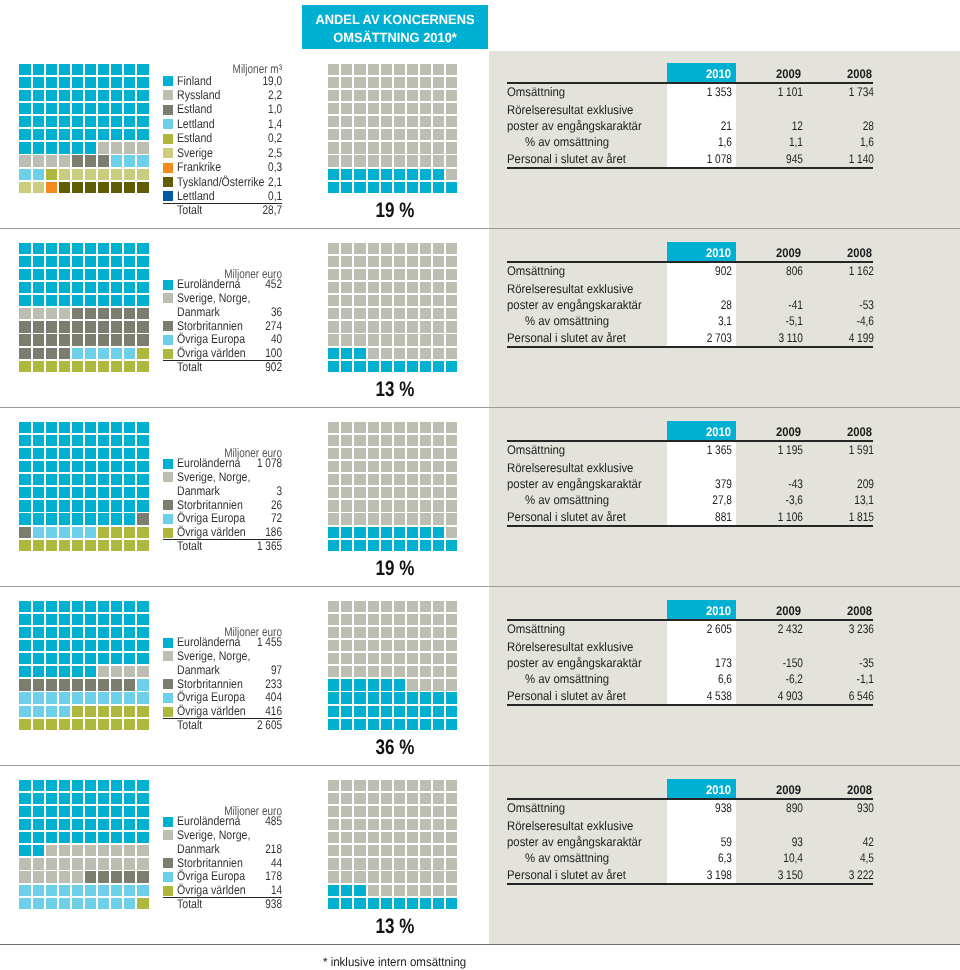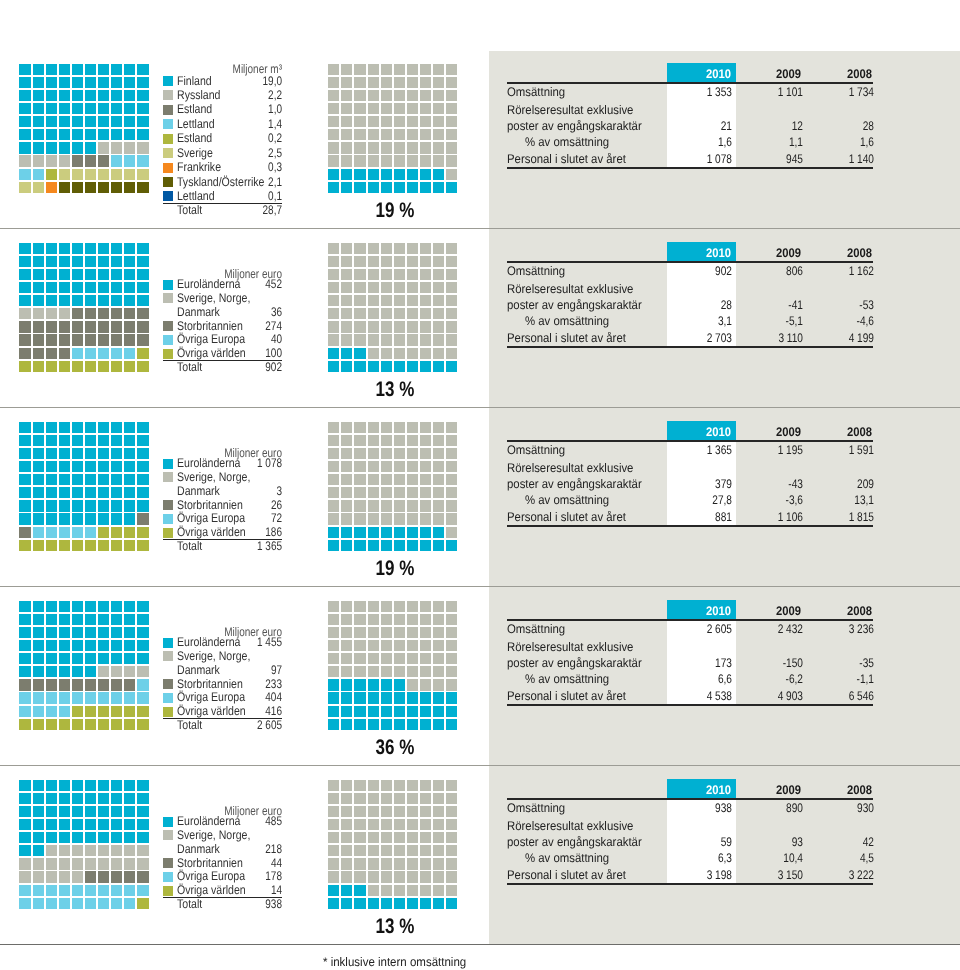--- a/index.html
+++ b/index.html
@@ -36,20 +36,26 @@
   .tval{position:absolute;font-size:12.5px;color:#222222;white-space:nowrap;
         text-align:right;transform-origin:right top;transform:scaleX(0.81);}
   .footnote{position:absolute;font-size:12.5px;color:#222222;white-space:nowrap;
             transform-origin:left top;transform:scaleX(0.92);}
 </style>
 </head>
 <body>
 
 <div class="page">
     <div class="graybg"></div>
+    <div class="hdrbar" style="left:302px;width:186px;">
+      <div class="hdrttl" style="top:6.2px;">
+        <div>ANDEL AV KONCERNENS</div>
+        <div>OMSÄTTNING 2010*</div>
+      </div>
+    </div>
     <div class="divider" style="top:228px;"></div>
     <div class="divider" style="top:407px;"></div>
     <div class="divider" style="top:586px;"></div>
     <div class="divider" style="top:765px;"></div>
     <div class="divider bold" style="top:944px;"></div>
     <div class="waffle" style="left:19.40px;top:63.70px;width:129.19px;height:129.19px;">
       <i class="wcell" style="left:0.00px;top:0.00px;width:11.2px;height:11.2px;background:#00b0d1;"></i>
       <i class="wcell" style="left:13.11px;top:0.00px;width:11.2px;height:11.2px;background:#00b0d1;"></i>
       <i class="wcell" style="left:26.22px;top:0.00px;width:11.2px;height:11.2px;background:#00b0d1;"></i>
       <i class="wcell" style="left:39.33px;top:0.00px;width:11.2px;height:11.2px;background:#00b0d1;"></i>

